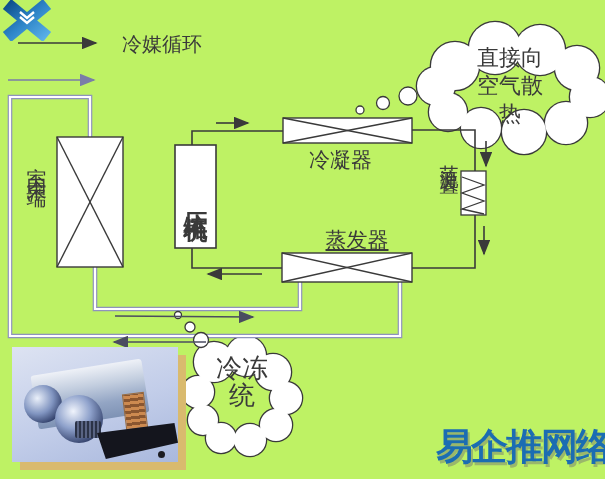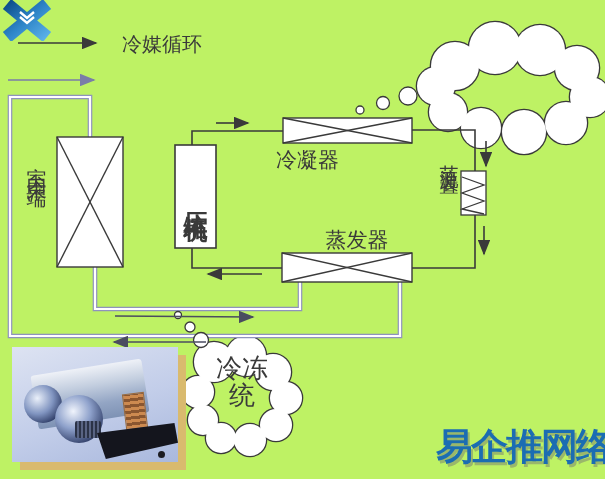--- a/index.html
+++ b/index.html
@@ -9,22 +9,22 @@
   .lbl{position:absolute;white-space:nowrap;color:#3a3a3a;}
   .vtext{writing-mode:vertical-rl;text-orientation:upright;}
   
   .legend-refrigerant{left:122px;top:31px;font-size:20px;}
   .legend-water{left:118px;top:69px;font-size:20px;color:#7a7da8;}
   
   .indoor-label{left:24px;top:151px;font-size:20px;letter-spacing:7px;}
   .compressor-label{left:175px;top:145px;width:41px;height:103px;display:flex;
       align-items:center;justify-content:center;font-size:24px;font-weight:bold;
       letter-spacing:3px;font-family:"Liberation Serif",serif;}
-  .condenser-label{left:276px;top:146px;width:129px;font-size:21px;}
-  .evaporator-label{left:292px;top:226px;width:130px;text-align:center;font-size:21px;}
+  .condenser-label{left:276px;top:146px;width:129px;text-align:center;font-size:21px;}
+  .evaporator-label{left:292px;top:226px;width:130px;text-align:center;font-size:21px;text-decoration:underline;}
   .throttle-label{left:436px;top:149px;font-size:19px;letter-spacing:4px;}
   
   .cloud-air{left:452px;top:44px;width:116px;text-align:center;font-size:22px;line-height:28px;}
   .cloud-water{left:196px;top:355px;width:92px;text-align:center;font-size:26px;line-height:27px;}
   .cloud-air div,.cloud-water div{white-space:nowrap;}
   
   .photo{position:absolute;left:12px;top:347px;width:166px;height:115px;
      background:linear-gradient(160deg,#dde3f2 0%,#c2cde9 55%,#a9b8dd 100%);
      box-shadow:8px 8px 0 #d9ba6e;overflow:hidden;}
   .photo .housing{position:absolute;left:22px;top:20px;width:112px;height:54px;
@@ -185,20 +185,25 @@
   </svg>
 
   <div class="lbl legend-refrigerant">冷媒循环</div>
 
   <div class="lbl vtext indoor-label">室内末端</div>
   <div class="lbl compressor-label vtext">压缩机</div>
   <div class="lbl condenser-label">冷凝器</div>
   <div class="lbl evaporator-label">蒸发器</div>
   <div class="lbl vtext throttle-label">节流装置</div>
 
+  <div class="lbl cloud-air">
+    <div>直接向</div>
+    <div>空气散</div>
+    <div>热</div>
+  </div>
 
   <div class="lbl cloud-water">
     <div>冷冻</div>
     <div>统</div>
   </div>
 
   <div class="photo">
     <div class="housing"></div>
     <div class="cyl1"></div>
     <div class="cyl2"></div>

